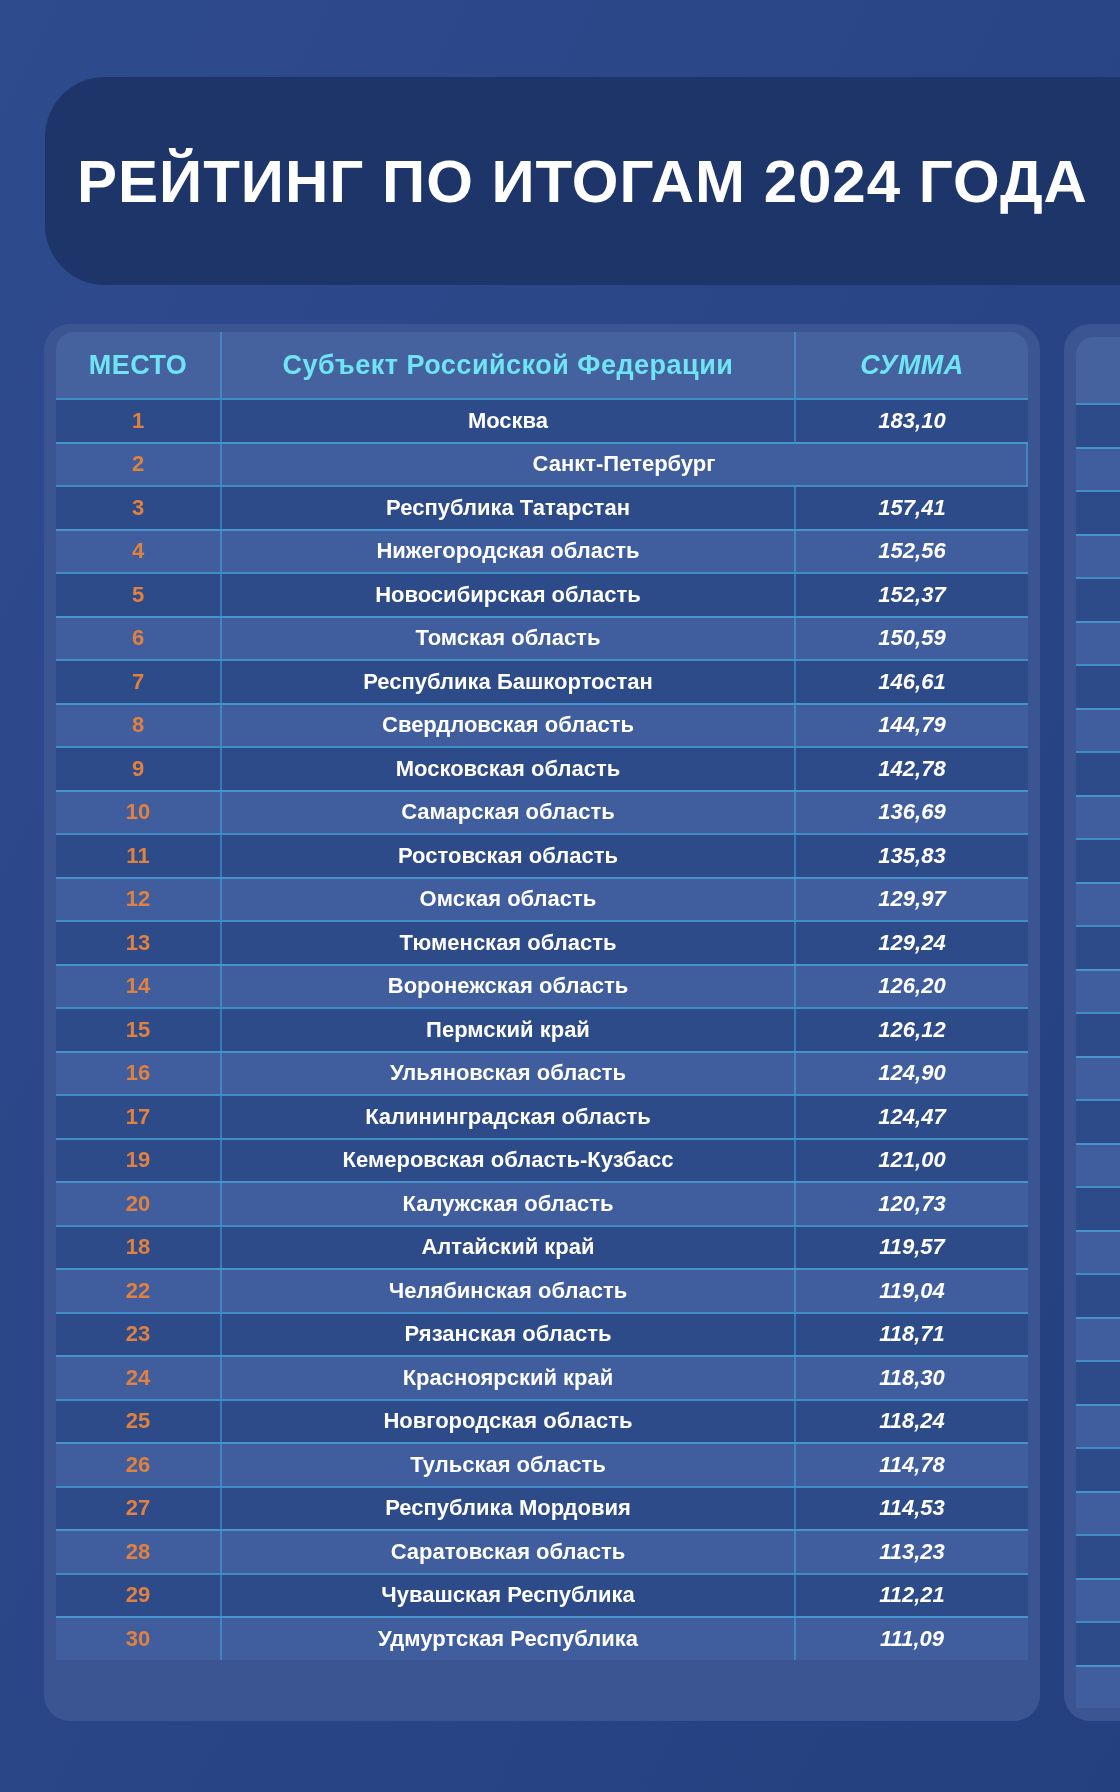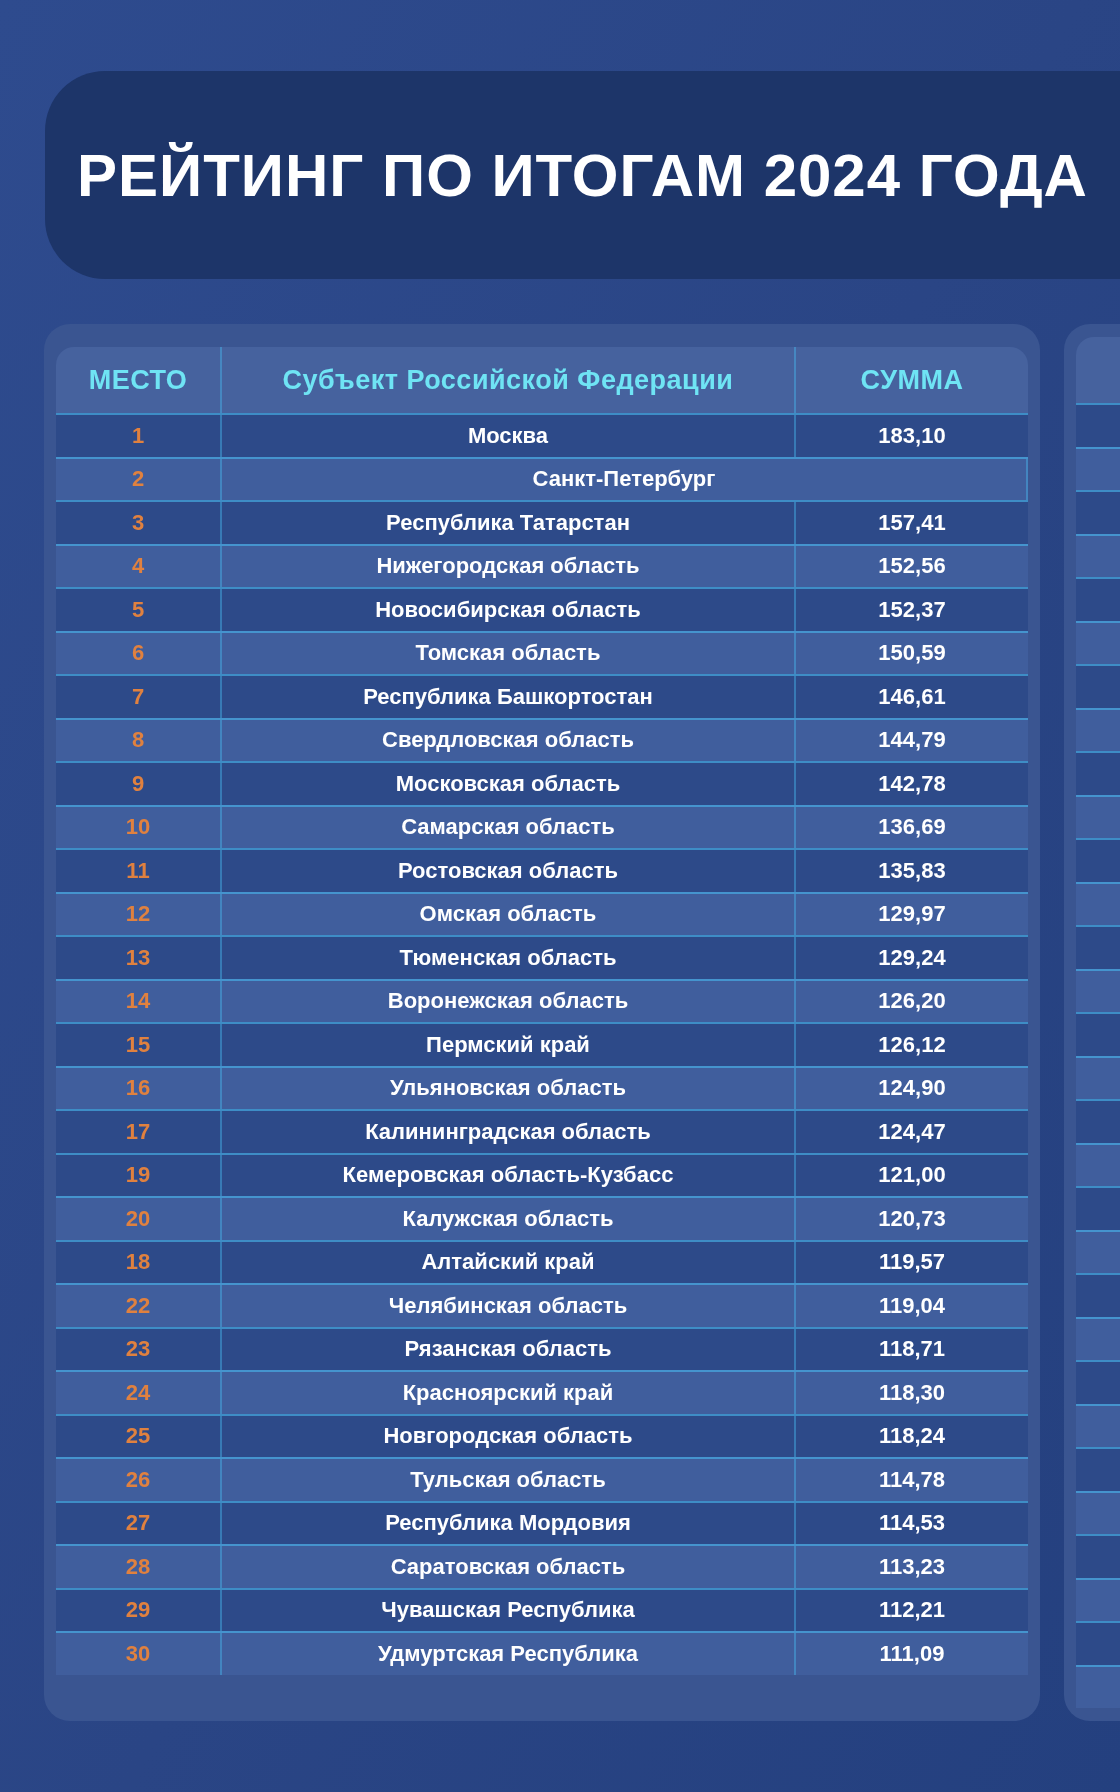--- a/index.html
+++ b/index.html
@@ -5,52 +5,52 @@
   html,body{margin:0;padding:0;}
   .page{
     position:relative;
     width:1120px;height:1792px;
     overflow:hidden;
     background:linear-gradient(118deg,#2e4b8e 0%,#2a4585 52%,#24407f 100%);
     font-family:"Liberation Sans","DejaVu Sans",sans-serif;
   }
   
   .banner{
-    position:absolute;left:45px;top:71px;right:0;height:208px;
+    position:absolute;left:45px;top:77px;right:0;height:208px;
     background:var(--banner-bg,#1d3569);
     border-radius:60px 0 0 60px;
     display:flex;align-items:center;justify-content:center;
   }
   .title{
     margin:0;color:var(--text-white,#fff);
     font-size:60px;font-weight:700;letter-spacing:1px;white-space:nowrap;
   }
   
   .panel{
     position:absolute;left:44px;top:324px;width:996px;height:1397px;
     background:var(--panel-bg,#3a5591);
     border-radius:26px;
-    padding:23px 12px;
+    padding:8px 12px;
     box-sizing:border-box;
   }
   .thead{
     display:flex;height:66px;
     background:var(--header-bg,#46629e);
     border-radius:18px 18px 0 0;
     box-sizing:border-box;
   }
   .th{
     display:flex;align-items:center;justify-content:center;
     color:var(--accent-cyan,#6fe4f4);
     font-size:27px;font-weight:700;letter-spacing:.5px;
     box-sizing:border-box;
   }
   .c1{width:166px;flex:none;}
   .c2{flex:1;}
-  .c3{width:232px;flex:none;}
+  .c3{width:232px;flex:none;font-style:italic;}
   .c1,.c2{border-right:2px solid var(--line-v,rgba(72,182,236,.45));}
   .row{
     display:flex;height:43.5px;
     border-top:2px solid var(--line-h,rgba(72,182,236,.62));
     box-sizing:border-box;
   }
   .row.odd{background:var(--row-odd,#2d4a89);}
   .row.even{background:var(--row-even,#405e9d);}
   .td{
     display:flex;align-items:center;justify-content:center;

